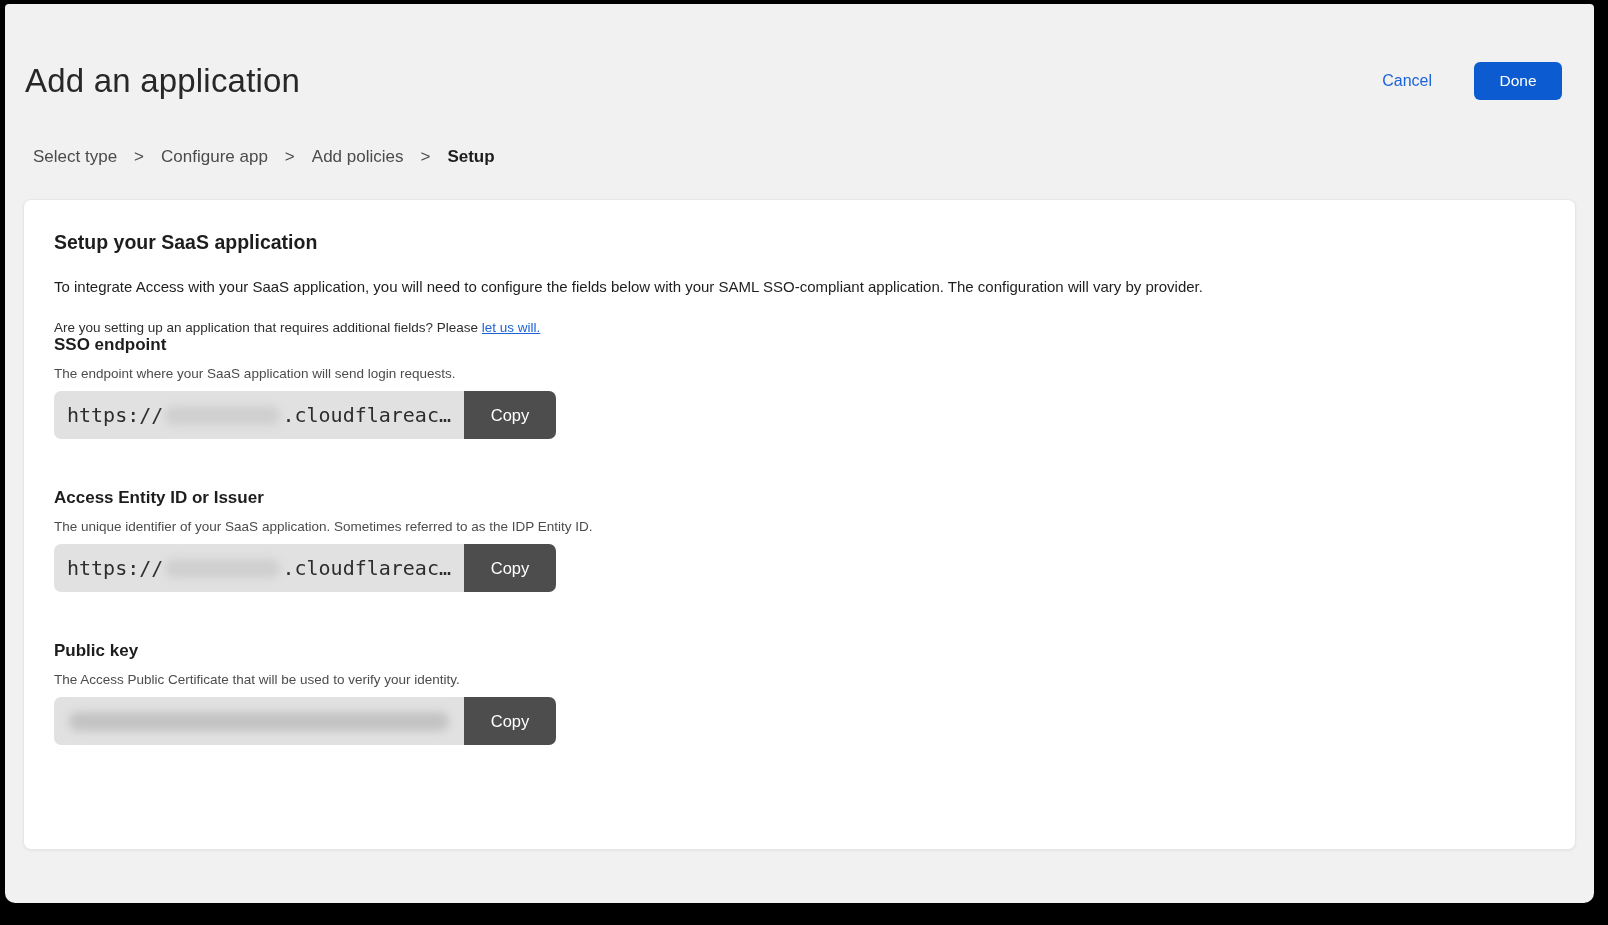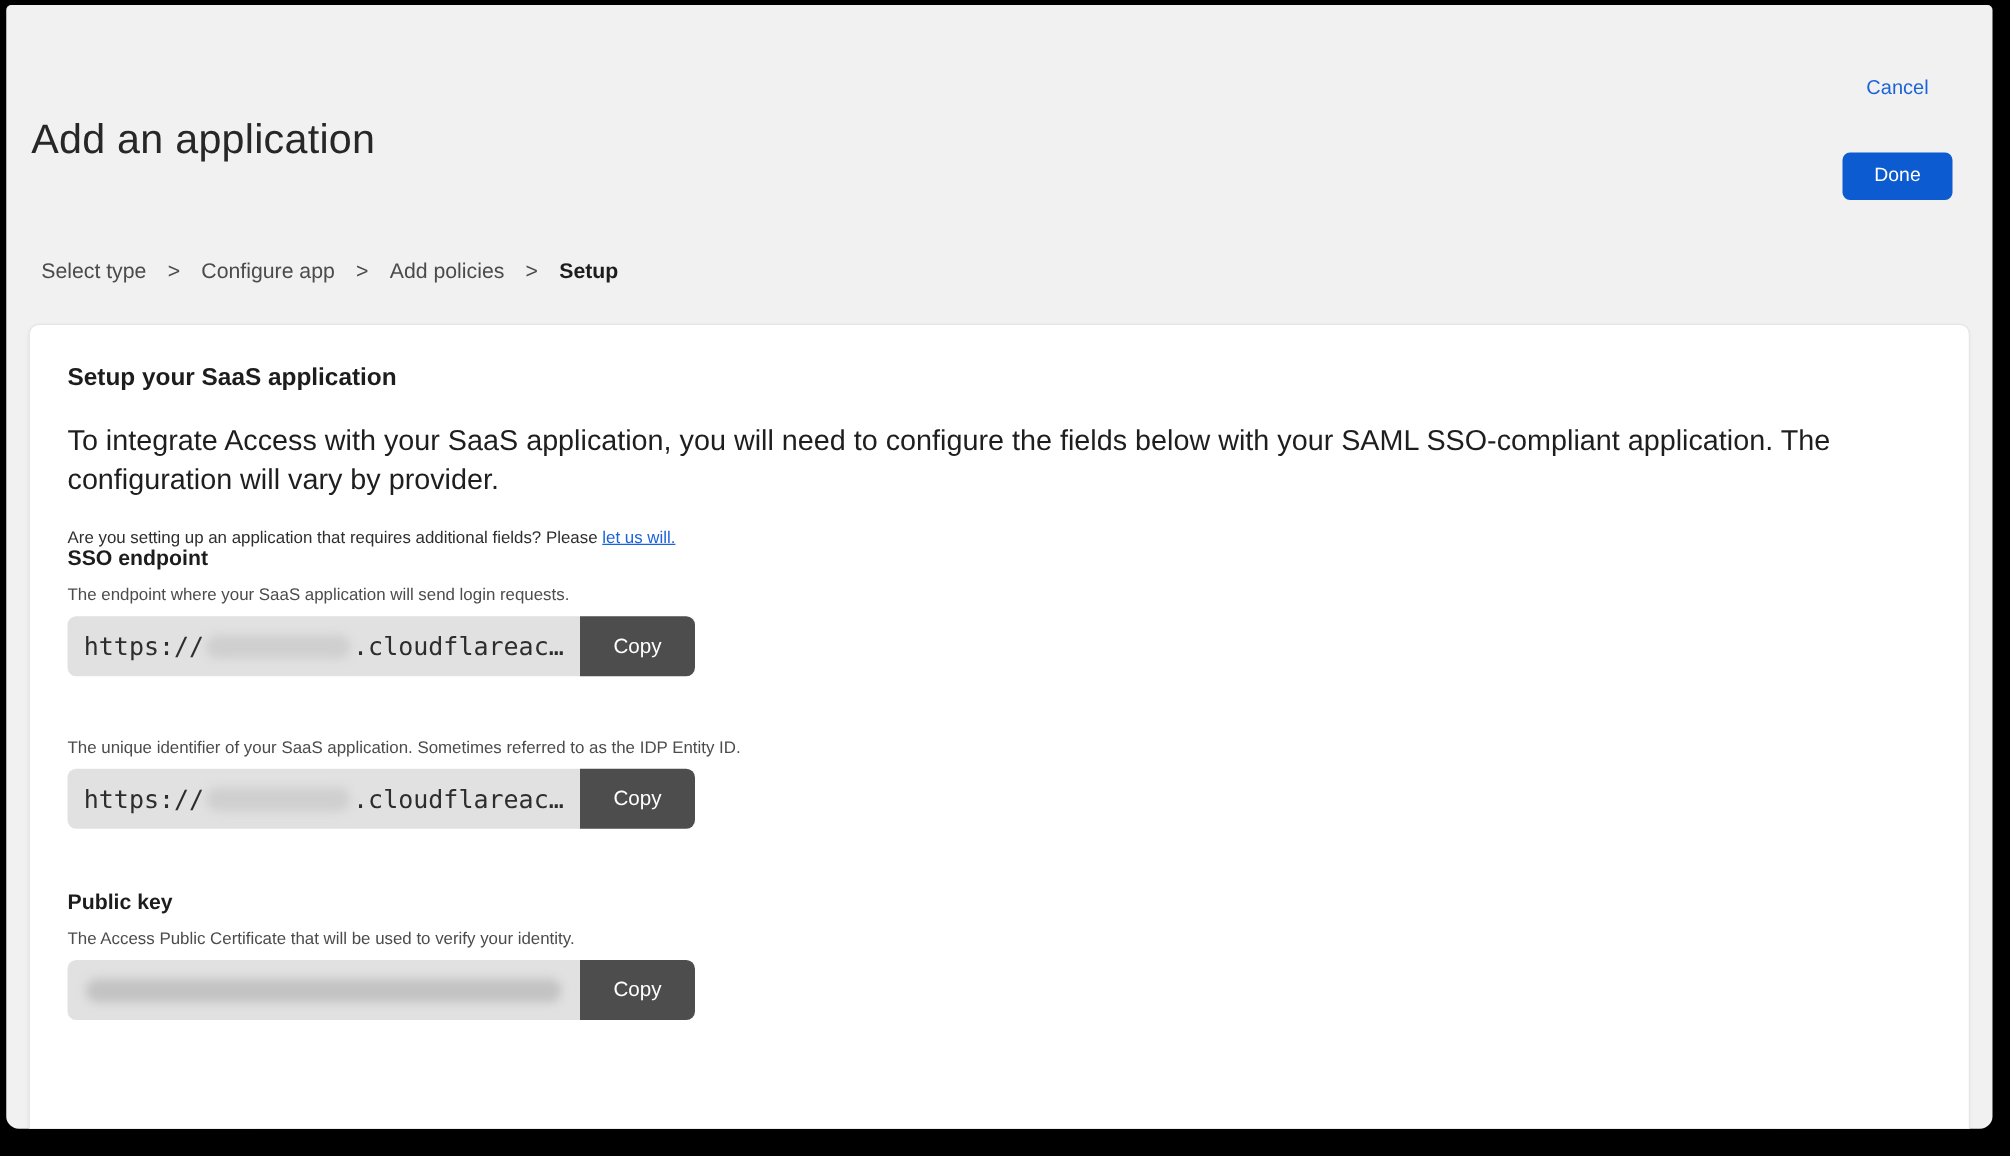--- a/index.html
+++ b/index.html
@@ -27,21 +27,20 @@
   .page-title {
     font-size: 33px;
     font-weight: 400;
     color: #272727;
     letter-spacing: 0.2px;
   }
   .header-actions {
     display: flex;
     align-items: center;
     gap: 42px;
-    flex-direction: column;
   }
   .cancel-link {
     font-size: 16px;
     color: #1b63d8;
     text-decoration: none;
     cursor: pointer;
   }
   .done-btn {
     background: #0c5bd0;
     color: #ffffff;
@@ -77,21 +76,21 @@
     padding: 31px 30px 50px 30px;
     height: 651px;
   }
   .card-title {
     font-size: 19.5px;
     font-weight: 700;
     color: #1d1d1d;
   }
   .card-intro {
     margin-top: 23px;
-    font-size: 23px;
+    font-size: 15px;
     color: #1e1e1e;
     line-height: 1.35;
   }
   .card-note {
     margin-top: 23px;
     font-size: 13.5px;
     color: #2e2e2e;
   }
   .card-note a {
     color: #1b63d8;
@@ -194,20 +193,21 @@
         <div class="code-box">
           <span>https://</span>
           <span class="redact"></span>
           <span>.cloudflareac…</span>
         </div>
         <button class="copy-btn">Copy</button>
       </div>
     </div>
 
     <div class="field-group">
+      <div class="field-label">Access Entity ID or Issuer</div>
       <div class="field-desc">The unique identifier of your SaaS application. Sometimes referred to as the IDP Entity ID.</div>
       <div class="code-row">
         <div class="code-box">
           <span>https://</span>
           <span class="redact"></span>
           <span>.cloudflareac…</span>
         </div>
         <button class="copy-btn">Copy</button>
       </div>
     </div>

